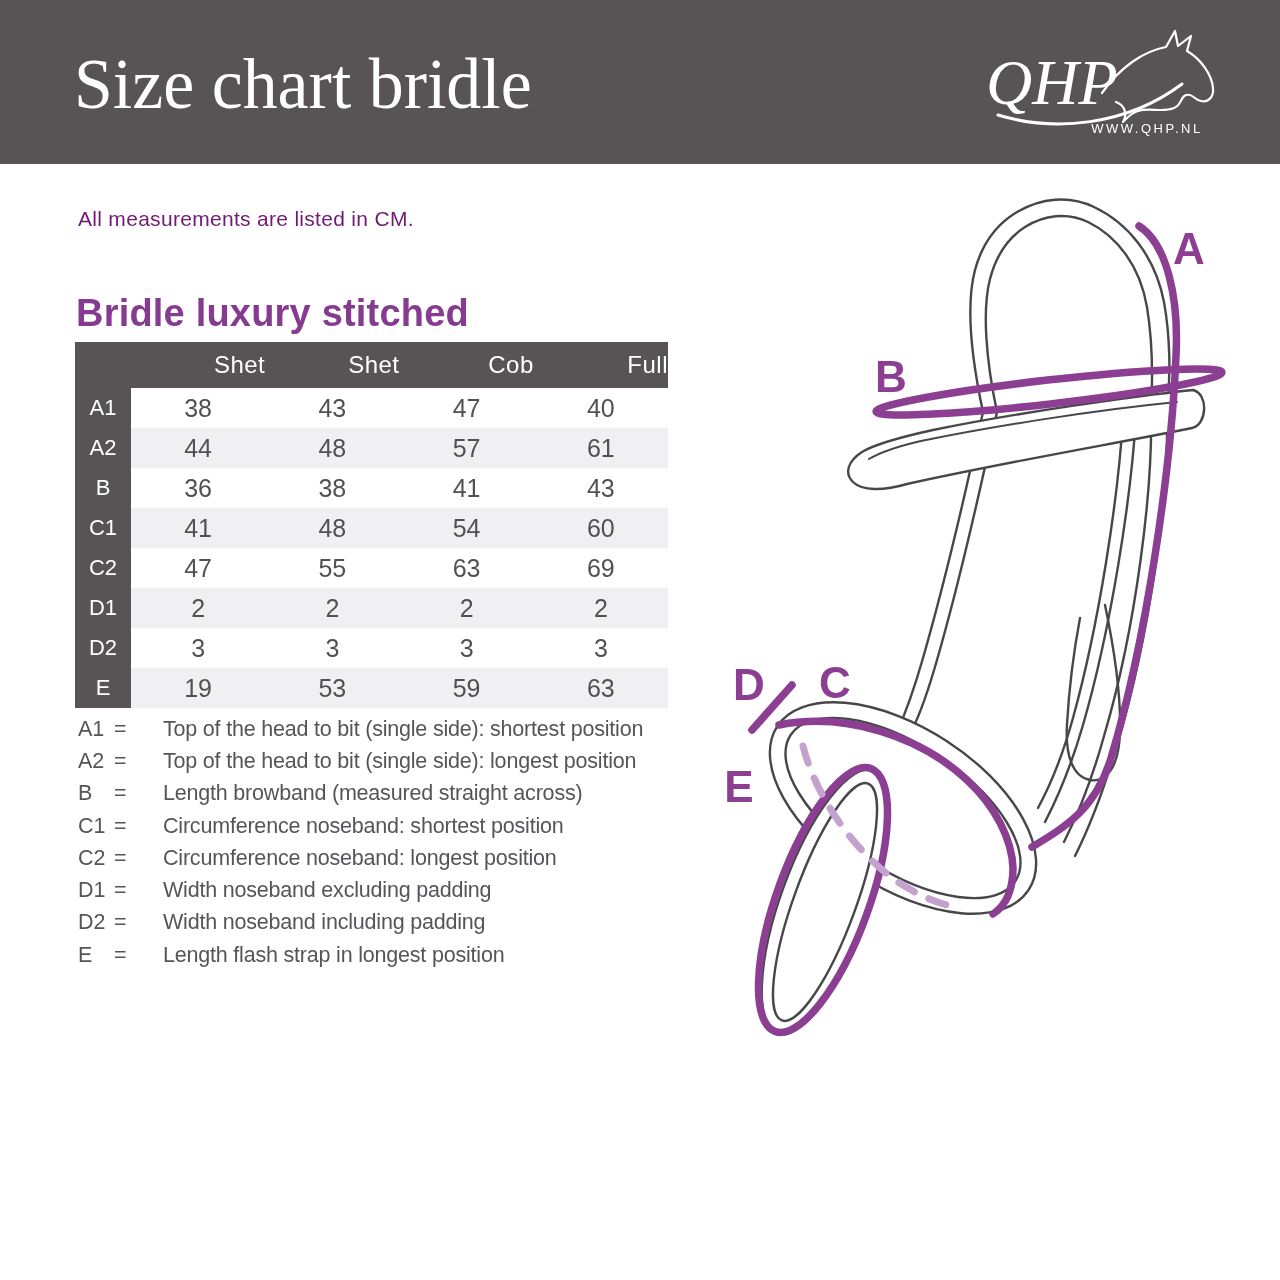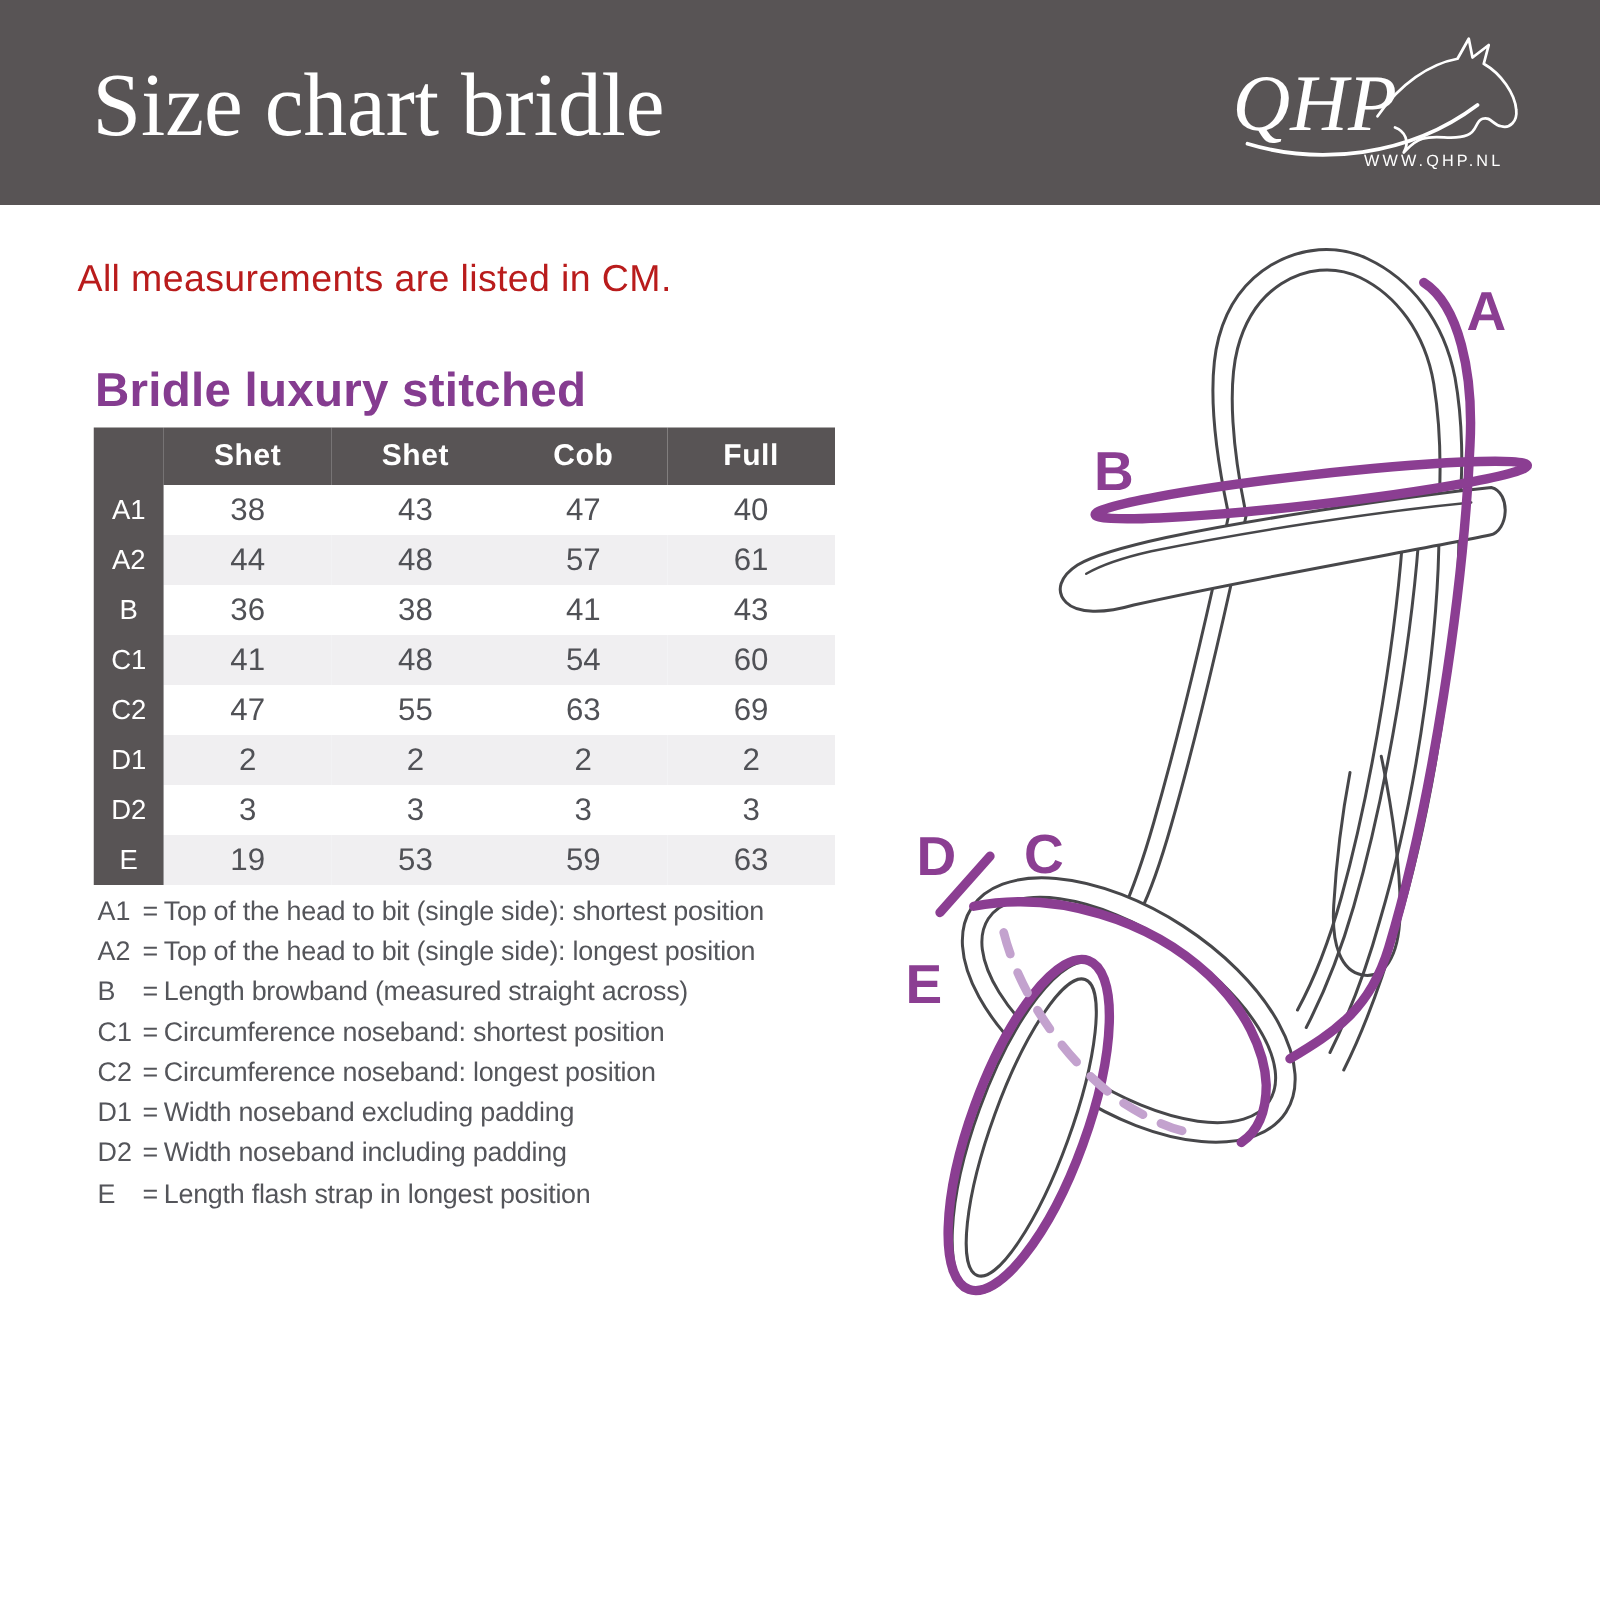--- a/index.html
+++ b/index.html
@@ -15,52 +15,52 @@
     padding:0 58px 0 74px;
   }
   .page-title {
     font-family:"Liberation Serif", serif; font-weight:400;
     font-size:72px; color:#ffffff; letter-spacing:0px; margin-top:4px;
     transform:scaleX(.97); transform-origin:left center; white-space:nowrap;
   }
   .logo-box { width:238px; height:116px; margin-top:6px; }
   
   .intro-text {
-    position:absolute; left:62px; top:207px; font-size:30px; color:#b91c1c;
+    position:absolute; left:78px; top:207px; font-size:21px; color:#701a75;
     letter-spacing:.3px;
   }
   .section-title {
     position:absolute; left:76px; top:292px; font-size:38px; font-weight:700;
     color:#853c90; letter-spacing:.2px;
   }
   
   .size-table {
     position:absolute; left:75px; top:342px; width:593px;
     border-collapse:separate; border-spacing:0; table-layout:fixed;
   }
   .size-table th, .size-table td { padding:0; text-align:center; }
   .size-table col.c-label { width:56px; }
   .size-table thead th {
-    height:46px; background:#585455; color:#fff; font-weight:700; font-size:24px;
-    letter-spacing:.5px; vertical-align:middle;
+    height:46px; background:#585455; color:#fff; font-weight:400; font-size:24px;
+    letter-spacing:.5px; vertical-align:middle;text-align:right;
   }
   .size-table tbody th {
     height:40px; background:#585455; color:#fff; font-weight:400; font-size:22px;
     vertical-align:middle;
   }
   .size-table tbody td {
     height:40px; font-size:25px; color:#505156; vertical-align:middle; background:#ffffff;
   }
   .size-table tbody tr:nth-child(even) td { background:#f0eff1; }
   
   .legend { position:absolute; left:78px; top:713px; }
   .legend-row { display:flex; align-items:center; height:32.3px; font-size:21.5px; color:#54555a; }
   .legend-key { width:36px; flex:none; }
   .legend-eq  { width:17px; flex:none; }
-  .legend-text { white-space:nowrap; letter-spacing:-0.2px; }
+  .legend-text { white-space:nowrap; letter-spacing:-0.2px;margin-left:32px; }
   
   .diagram-box { position:absolute; left:715px; top:180px; width:560px; height:900px; }
   .diagram-box svg { width:100%; height:100%; display:block; }
 </style>
 </head>
 <body>
 
 <div class="page">
 
   <div class="header-bar">

